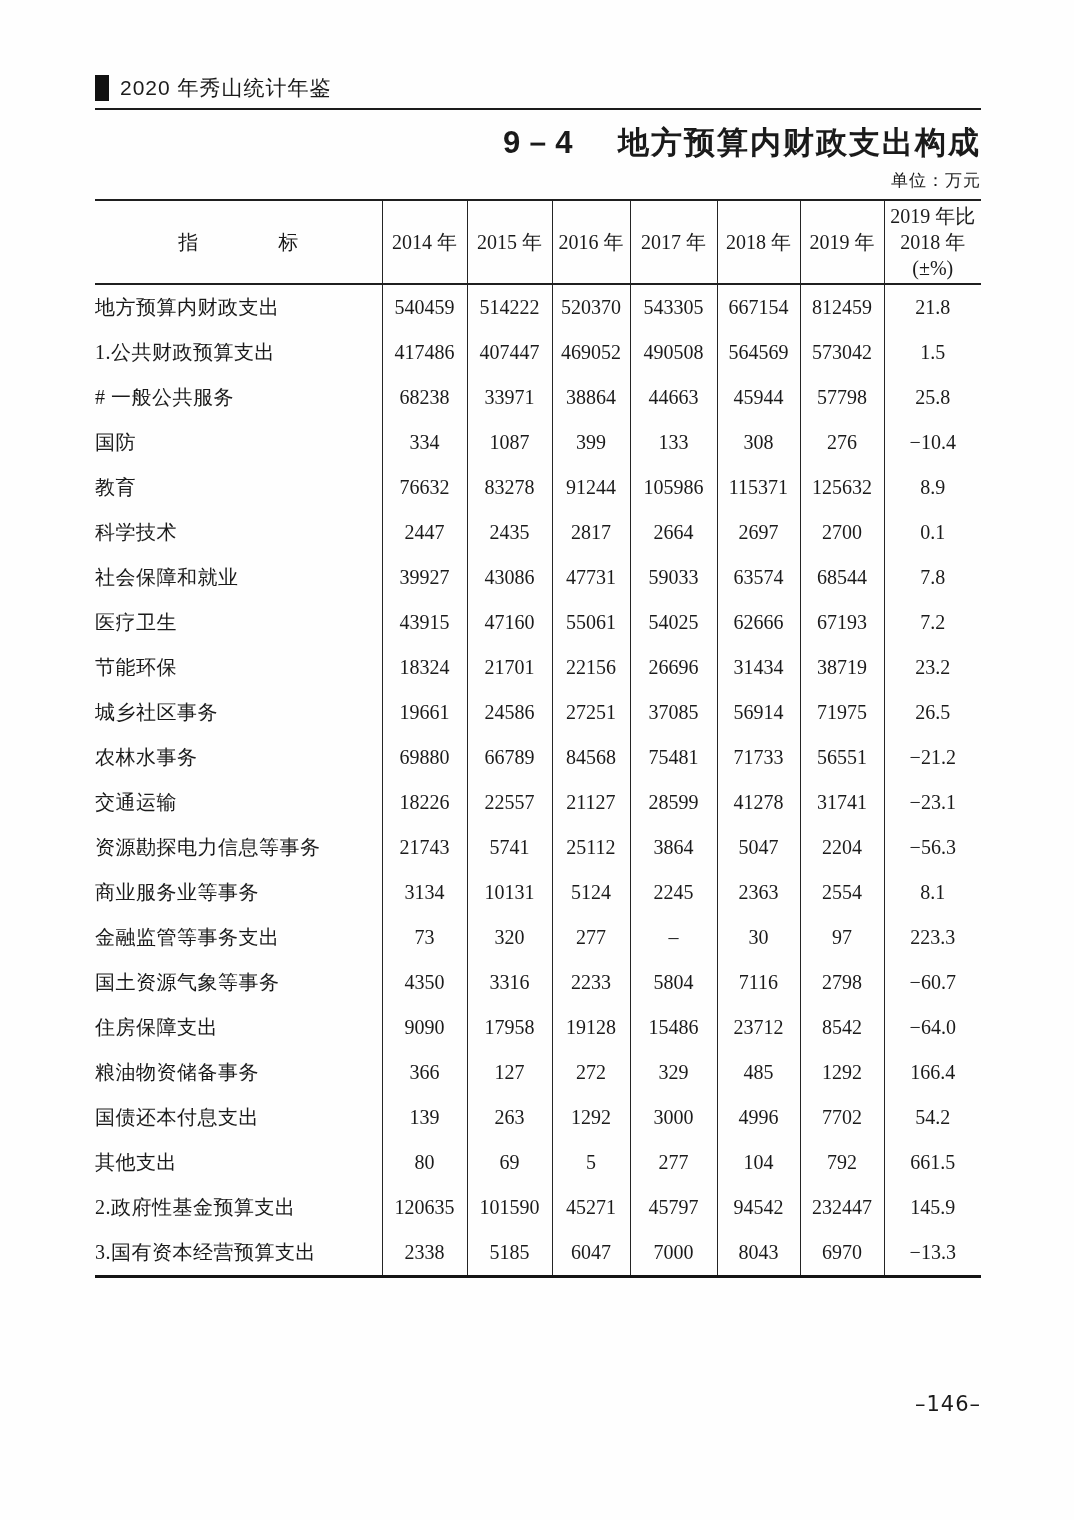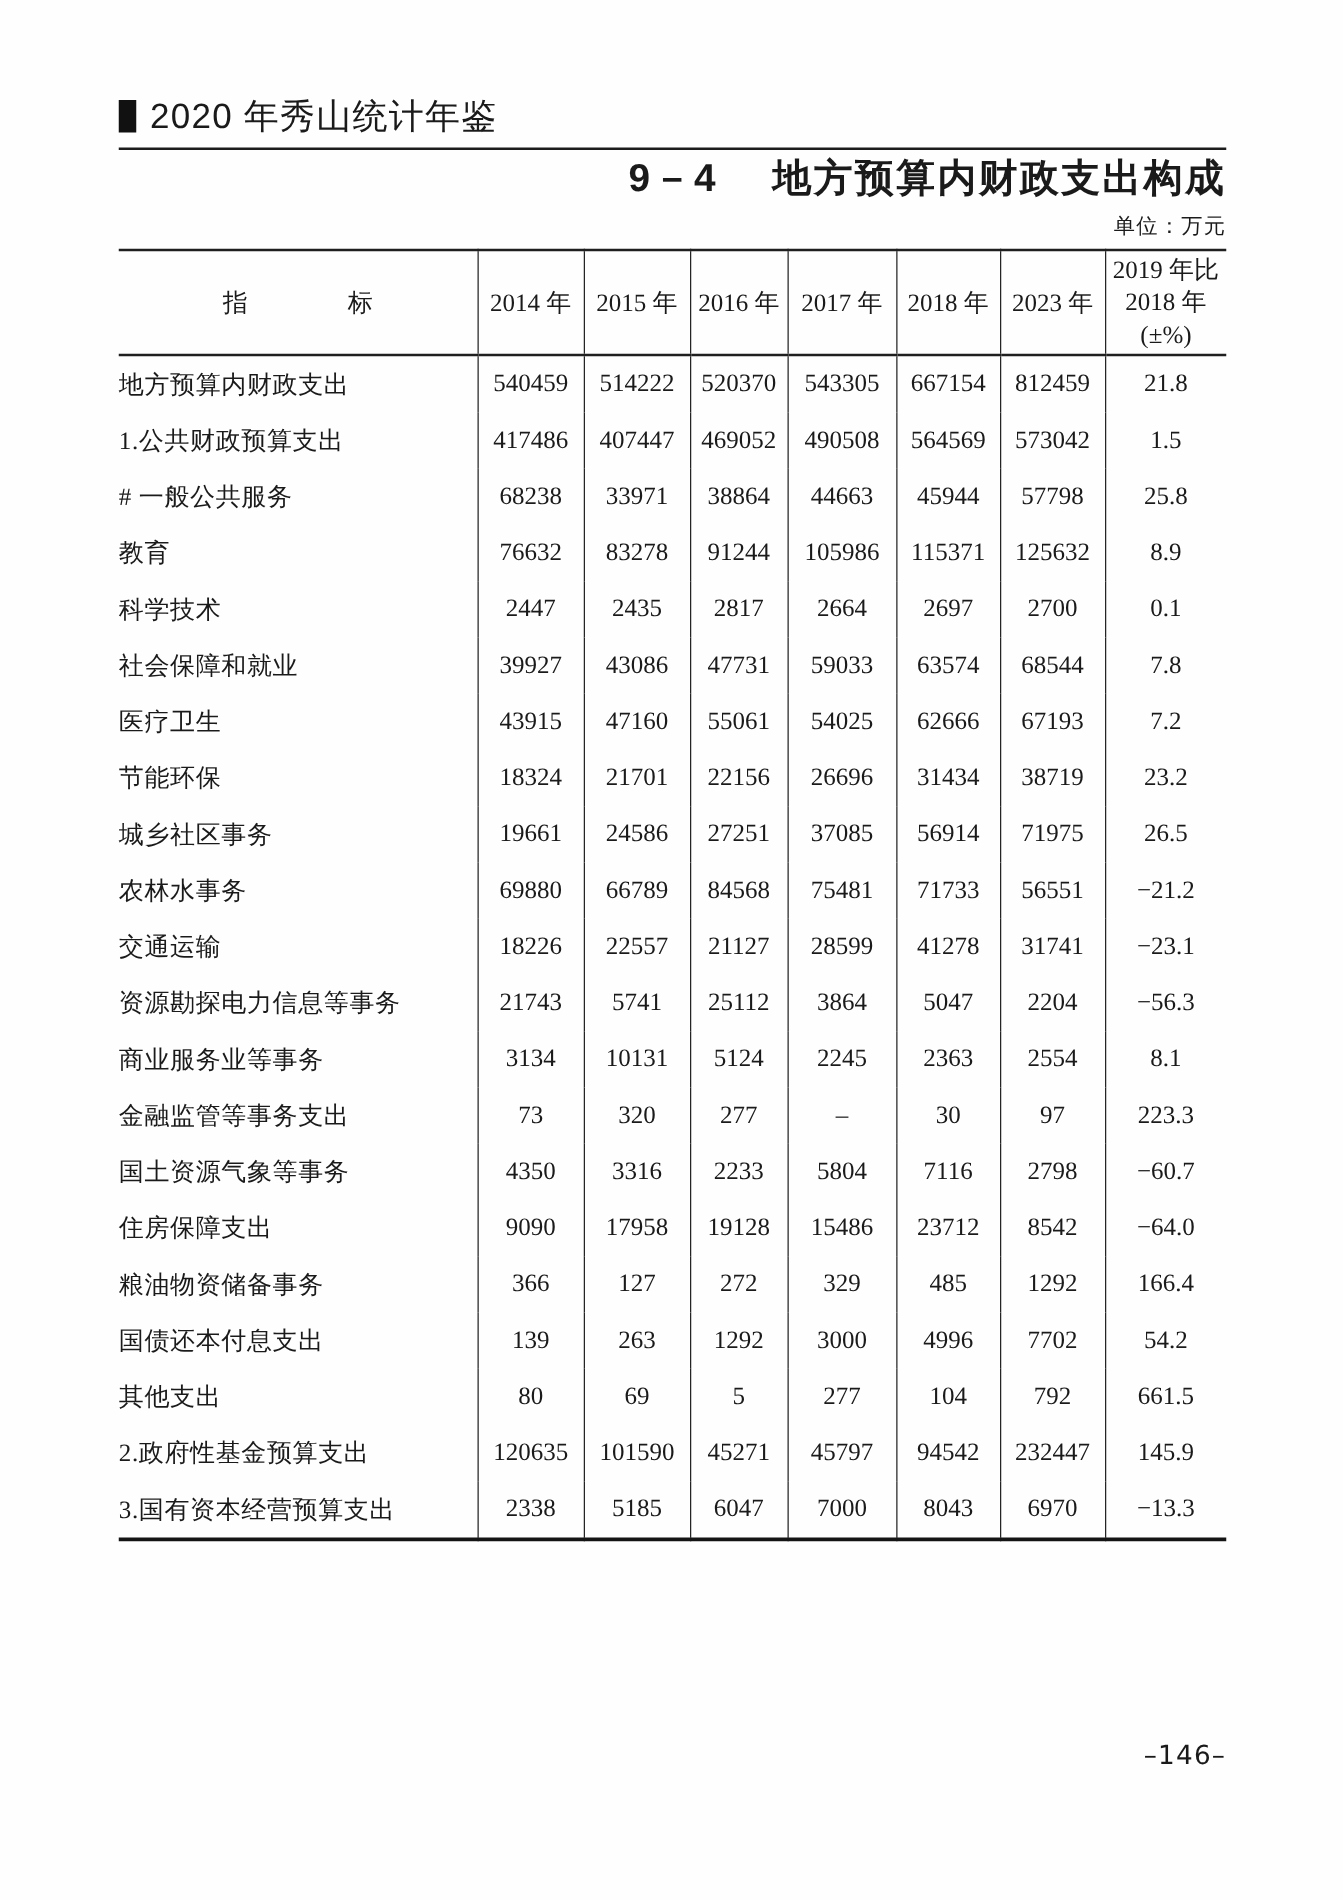--- a/index.html
+++ b/index.html
@@ -21,21 +21,21 @@
     position: absolute;
     left: 95px;
     top: 74px;
     width: 886px;
     display: flex;
     align-items: center;
     gap: 11px;
     padding-bottom: 6px;
     border-bottom: 2px solid #1c1c1c;
     font-family: "Liberation Sans", "DejaVu Sans", sans-serif;
-    font-size: 28px;
+    font-size: 21px;
     letter-spacing: 1px;
   }
   .head-square {
     width: 14px;
     height: 26px;
     background: #111;
     flex: 0 0 auto;
   }
   
   .doc-title {
@@ -147,21 +147,21 @@
       <col style="width:97px">
     </colgroup>
     <thead>
       <tr>
         <th class="col-indicator">指　　　　标</th>
         <th>2014 年</th>
         <th>2015 年</th>
         <th>2016 年</th>
         <th>2017 年</th>
         <th>2018 年</th>
-        <th>2023 年</th>
+        <th>2019 年</th>
         <th class="col-change">2019 年比
 2018 年
 (±%)</th>
       </tr>
     </thead>
     <tbody>
         <tr>
           <td class="label indent-0">地方预算内财政支出</td>
           <td class="num">540459</td>
           <td class="num">514222</td>
@@ -185,20 +185,30 @@
           <td class="label indent-2"># 一般公共服务</td>
           <td class="num">68238</td>
           <td class="num">33971</td>
           <td class="num">38864</td>
           <td class="num">44663</td>
           <td class="num">45944</td>
           <td class="num">57798</td>
           <td class="num change">25.8</td>
         </tr>
         <tr>
+          <td class="label indent-3">国防</td>
+          <td class="num">334</td>
+          <td class="num">1087</td>
+          <td class="num">399</td>
+          <td class="num">133</td>
+          <td class="num">308</td>
+          <td class="num">276</td>
+          <td class="num change">−10.4</td>
+        </tr>
+        <tr>
           <td class="label indent-3">教育</td>
           <td class="num">76632</td>
           <td class="num">83278</td>
           <td class="num">91244</td>
           <td class="num">105986</td>
           <td class="num">115371</td>
           <td class="num">125632</td>
           <td class="num change">8.9</td>
         </tr>
         <tr>

